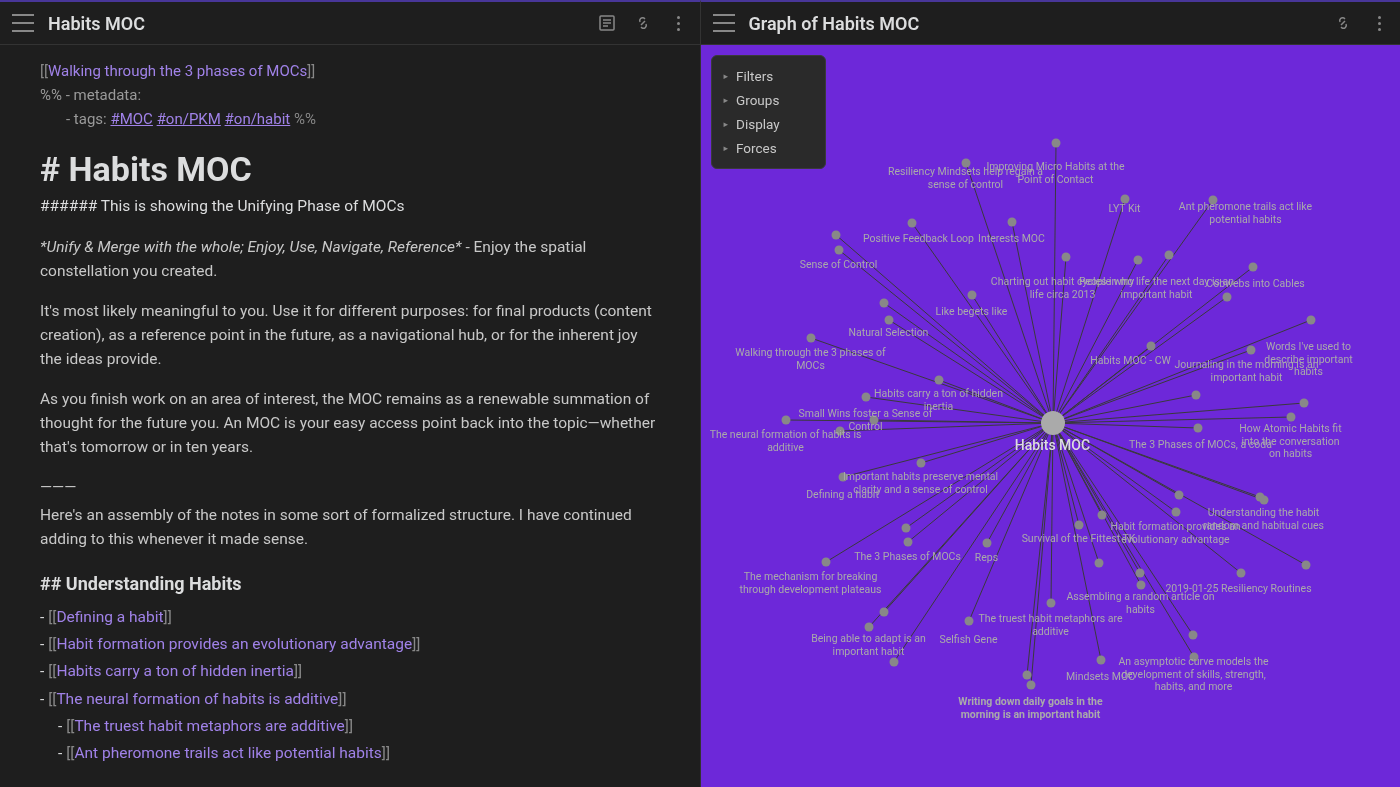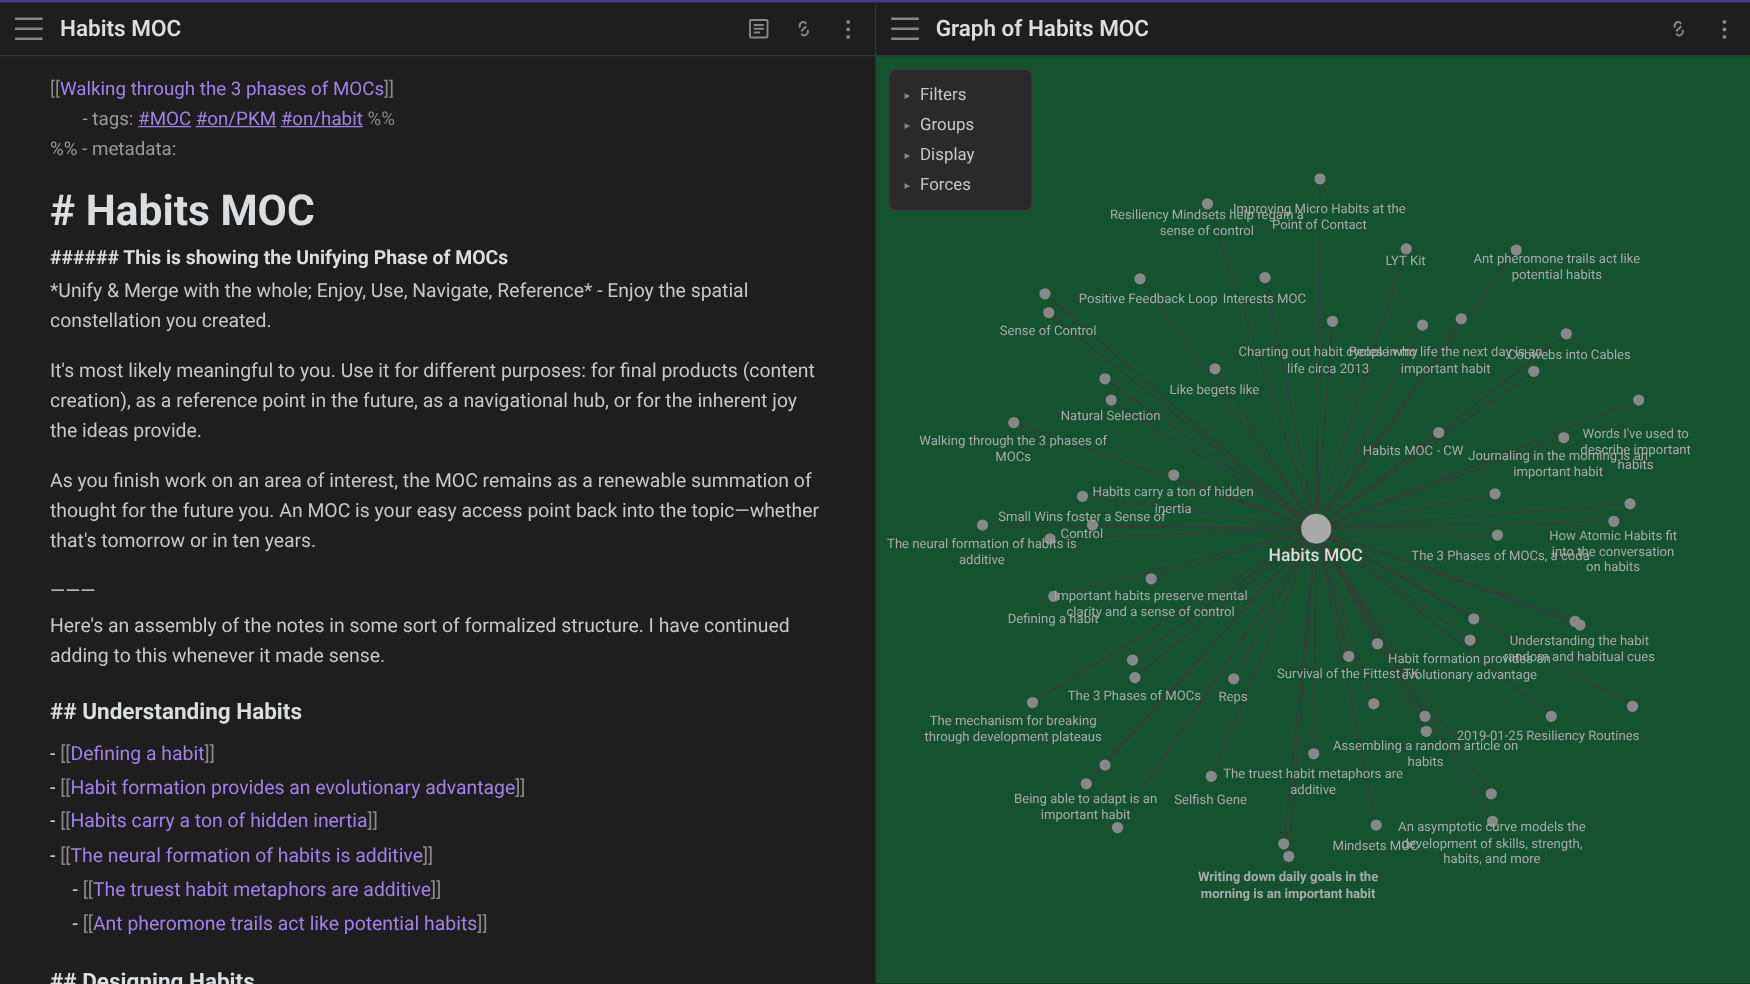--- a/index.html
+++ b/index.html
@@ -30,28 +30,28 @@
 .dots span { width: 3px; height: 3px; background: #888; border-radius: 50%; }
 .pane-body { flex: 1; overflow-y: auto; padding: 14px 40px 20px 40px; position: relative; }
 .pane-body::-webkit-scrollbar { width: 10px; }
 .pane-body::-webkit-scrollbar-thumb { background: #444; border-radius: 5px; }
 .link { color: #a082e8; cursor: pointer; }
 .link-bracket { color: #888; }
 .meta-line { color: #999; font-size: 15px; line-height: 1.6; }
 .tag { color: #a082e8; text-decoration: underline; cursor: pointer; }
 h1 { font-size: 34px; font-weight: 700; margin: 18px 0 8px; color: #dcddde; }
 h2 { font-size: 18px; font-weight: 700; margin: 22px 0 10px; color: #dcddde; }
-.h6 { font-size: 15.5px; font-weight: 700; margin-bottom: 6px; }
+.h6 { font-size: 15.5px; font-weight: 400; margin-bottom: 20px; }
 .content p { font-size: 15.5px; line-height: 1.55; margin-bottom: 16px; color: #c8c8c8; }
-.italic { }
+.italic { font-style: italic; }
 .dim { color: #888; }
 ul { list-style: none; font-size: 15.5px; line-height: 1.75; }
 ul li::before { content: "- "; }
 ul ul { padding-left: 18px; }
-.graph-body { flex: 1; position: relative; background: #14532d; overflow: hidden; }
+.graph-body { flex: 1; position: relative; background: #6d28d9; overflow: hidden; }
 .controls {
   position: absolute; top: 10px; left: 10px;
   background: #2a2a2a; border: 1px solid #3a3a3a;
   border-radius: 6px; width: 115px; padding: 8px 0;
   z-index: 10;
 }
 .control-item { padding: 4px 12px; font-size: 13.5px; color: #c8c8c8; cursor: pointer; display: flex; align-items: center; }
 .control-item::before { content: "▸"; font-size: 9px; margin-right: 8px; color: #888; }
 .graph-svg { position: absolute; inset: 0; width: 100%; height: 100%; }
 .node-label {
@@ -94,28 +94,28 @@
         </div>
         <div class="icon dots">
             <span></span>
             <span></span>
             <span></span>
           </div>
       </div>
     </div>
     <div class="pane-body content">
       <div class="meta-line"><span class="link-bracket">[[</span><span class="link">Walking through the 3 phases of MOCs</span><span class="link-bracket">]]</span></div>
+      <div class="meta-line">%% - metadata:</div>
       <div class="meta-line" style="padding-left:26px">
         <span>- tags:</span>
         <span class="tag">#MOC</span>
         <span class="tag">#on/PKM</span>
         <span class="tag">#on/habit</span>
         <span class="dim">%%</span>
       </div>
-      <div class="meta-line">%% - metadata:</div>
       <h1># Habits MOC</h1>
       <div class="h6">###### This is showing the Unifying Phase of MOCs</div>
       <p><span class="italic">*Unify &amp; Merge with the whole; Enjoy, Use, Navigate, Reference*</span><span> - Enjoy the spatial constellation you created.</span></p>
       <p>It's most likely meaningful to you. Use it for different purposes: for final products (content creation), as a reference point in the future, as a navigational hub, or for the inherent joy the ideas provide.</p>
       <p>As you finish work on an area of interest, the MOC remains as a renewable summation of thought for the future you. An MOC is your easy access point back into the topic—whether that's tomorrow or in ten years.</p>
       <p class="dim" style="margin-bottom:4px">———</p>
       <p>Here's an assembly of the notes in some sort of formalized structure. I have continued adding to this whenever it made sense.</p>
       <h2>## Understanding Habits</h2>
       <ul id="listA">
           <li><span class="link-bracket">[[</span><span class="link">Defining a habit</span><span class="link-bracket">]]</span></li>

